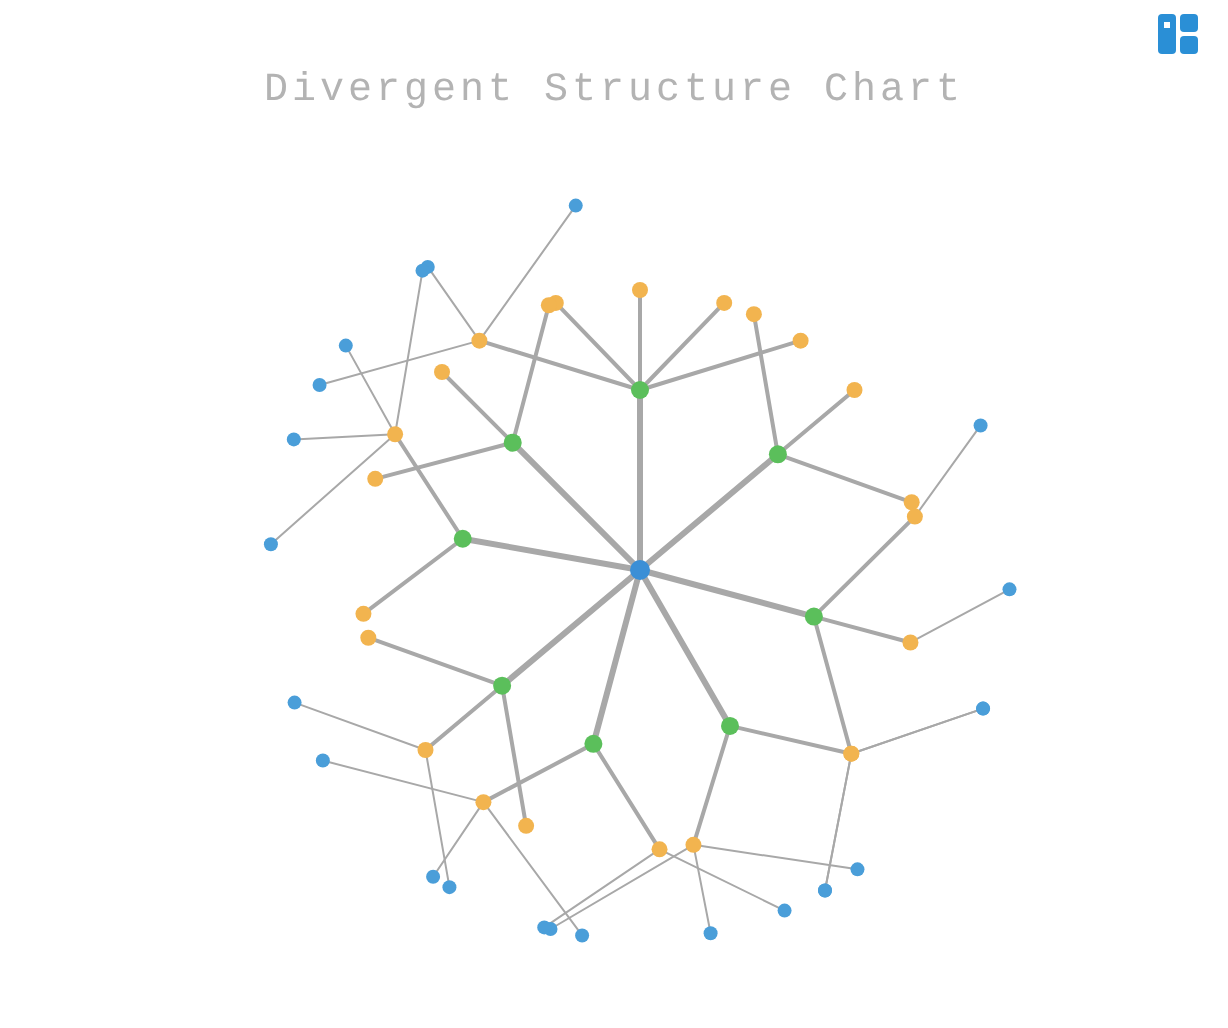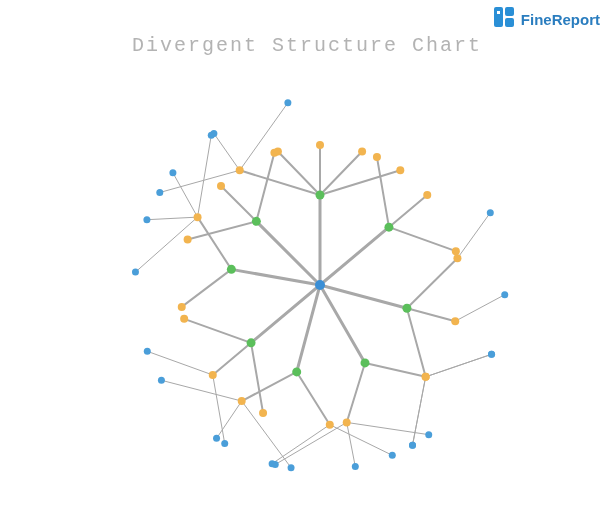--- a/index.html
+++ b/index.html
@@ -46,21 +46,20 @@
 
 <div class="header">
   <span>
     <svg width="22" height="22" viewBox="0 0 22 22">
       <rect x="1" y="1" width="9" height="20" rx="2" fill="#2a8fd6"></rect>
       <rect x="12" y="1" width="9" height="9" rx="2" fill="#2a8fd6"></rect>
       <rect x="12" y="12" width="9" height="9" rx="2" fill="#2a8fd6"></rect>
       <rect x="4" y="5" width="3" height="3" fill="#fff"></rect>
     </svg>
   </span>
-  <span class="logo-text">FineReport</span>
 </div>
 
 <div class="title">Divergent Structure Chart</div>
 
 <svg class="chart" width="614" height="454" viewBox="0 0 614 454">
   <g id="edges">
       <line x1="320" y1="225" x2="320" y2="135" stroke="#a8a8a8" stroke-width="3" stroke-linecap="round"></line>
       <line x1="320" y1="135" x2="239.69929891085349" y2="110.31871379954119" stroke="#a8a8a8" stroke-width="2" stroke-linecap="round"></line>
       <line x1="239.69929891085349" y1="110.31871379954119" x2="159.78530029987886" y2="132.5" stroke="#a8a8a8" stroke-width="1" stroke-linecap="round"></line>
       <line x1="239.69929891085349" y1="110.31871379954119" x2="213.88835927505642" y2="73.45687180653655" stroke="#a8a8a8" stroke-width="1" stroke-linecap="round"></line>

